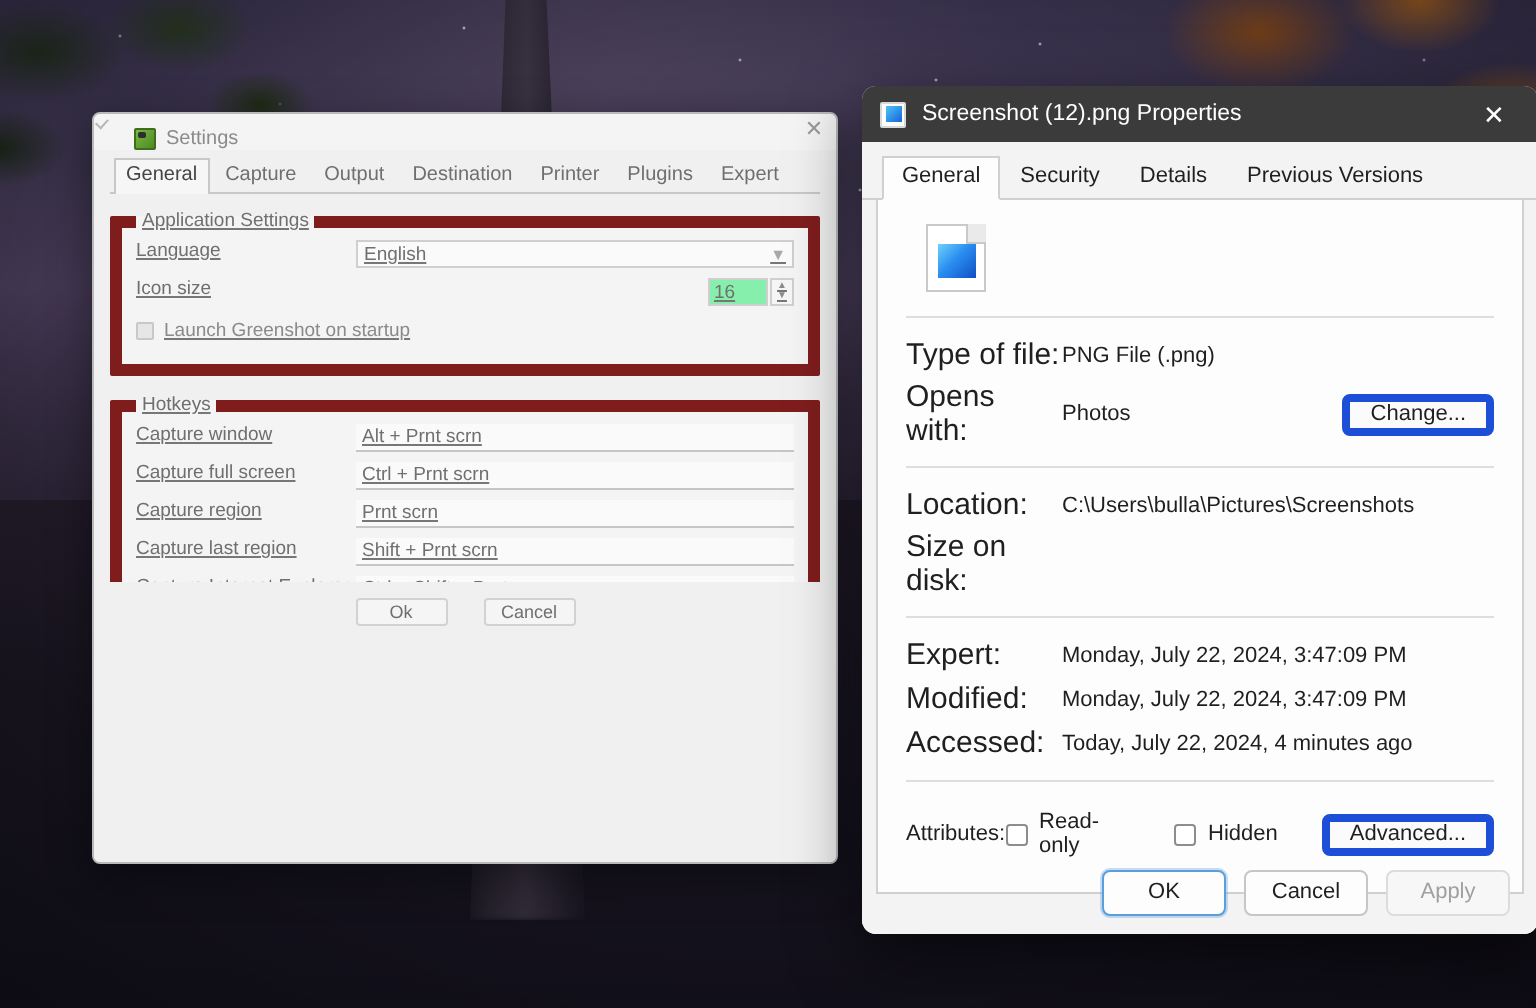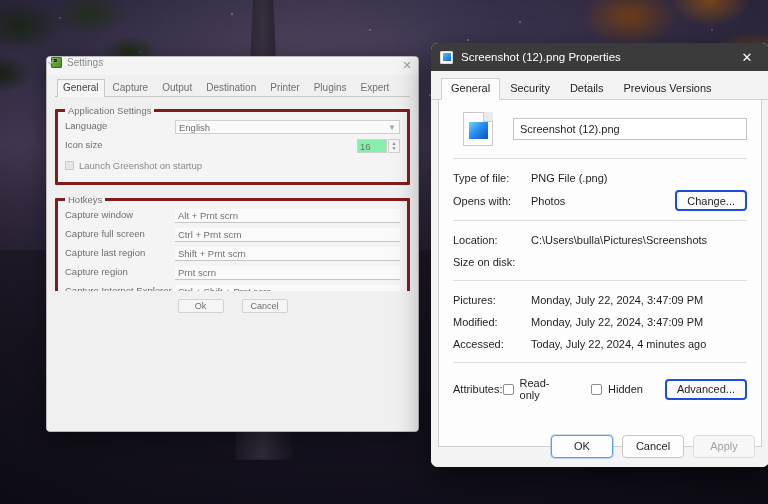--- a/index.html
+++ b/index.html
@@ -122,22 +122,22 @@
     border: 1px solid #b9b9b9;
     border-radius: 4px;
     box-shadow: 0 6px 22px rgba(0,0,0,.45);
     font-size: 10px;
     color: #777;
     overflow: hidden;
   }
   #settings-titlebar {
     height: 18px;
     background: rgba(245,245,245,.72);
-    display: flex; align-items: flex-start;
-    padding: 0 4px;
+    display: flex; align-items: flex-end;
+    padding: 0 20px;
     position: relative;
   }
   #settings-app-icon {
     width: 11px; height: 11px; margin-right: 5px;
     background: linear-gradient(135deg, #7ab648 0%, #4e8c21 100%);
     border: 1px solid #3f6d1a;
     border-radius: 1px;
     position: relative;
   }
   #settings-app-icon::after {
@@ -168,25 +168,26 @@
   }
   .tab.active {
     color: #444;
     border-color: #c8c8c8;
     background: #f6f6f6;
     margin-bottom: -1px;
     padding-bottom: 4px;
   }
 
   fieldset.group {
-    border: 3px solid #7f1d1d;
+    border: 6px solid #7f1d1d;
     border-radius: 1px;
     margin: 0 0 9px 0;
     padding: 4px 7px 7px 7px;
     background: #f4f4f4;
+    text-decoration: underline;
   }
   fieldset.group > legend {
     font-size: 9.5px; color: #6f6f6f; padding: 0 3px;
   }
   .row {
     display: flex; align-items: flex-start;
     height: 16px; margin-bottom: 3px;
   }
   .row .lbl { width: 110px; font-size: 9.5px; color: #6f6f6f; }
   .row .lbl.wide { width: 200px; }
@@ -347,26 +348,26 @@
   }
   #filename-box {
     flex: 1; height: 22px;
     background: #fff;
     border: 1px solid #c3c3c3;
     padding: 0 6px; line-height: 20px;
     font-size: 11px; color: #1f1f1f;
   }
   .hr { height: 1px; background: #dedede; margin: 9px 0 9px 0; }
   .prow { display: flex; align-items: center; min-height: 19px; margin-bottom: 3px; }
-  .prow .plbl { width: 78px; font-size: 11px; color: #1f1f1f; flex: none; }
+  .prow .plbl { width: 78px; font-size: 15px; color: #1f1f1f; flex: none; }
   .prow .pval { font-size: 11px; color: #1f1f1f; flex: 1; }
   .winbtn {
     height: 21px; padding: 0 10px;
     background: #fbfbfb;
-    border: 2px solid #1d4ed8;
+    border: 4px solid #1d4ed8;
     border-radius: 4px;
     font-size: 11px; color: #1f1f1f;
     display: inline-flex; align-items: center; justify-content: center;
     cursor: pointer;
   }
   .wcb {
     width: 11px; height: 11px; margin-right: 6px;
     border: 1px solid #8d8d8d; background: #fff; border-radius: 2px; flex: none;
   }
   #attr-row { display: flex; align-items: center; margin-top: 14px; }
@@ -452,26 +453,26 @@
         <legend>Hotkeys</legend>
         <div class="row">
           <div class="lbl">Capture window</div>
           <div class="txtbox">Alt + Prnt scrn</div>
         </div>
         <div class="row">
           <div class="lbl">Capture full screen</div>
           <div class="txtbox">Ctrl + Prnt scrn</div>
         </div>
         <div class="row">
+          <div class="lbl">Capture region</div>
+          <div class="txtbox">Prnt scrn</div>
+        </div>
+        <div class="row">
           <div class="lbl">Capture last region</div>
           <div class="txtbox">Shift + Prnt scrn</div>
-        </div>
-        <div class="row">
-          <div class="lbl">Capture region</div>
-          <div class="txtbox">Prnt scrn</div>
         </div>
         <div class="row">
           <div class="lbl">Capture Internet Explorer</div>
           <div class="txtbox">Ctrl + Shift + Prnt scrn</div>
         </div>
       </fieldset>
 
       <fieldset class="group">
         <legend>Network and updates</legend>
         <div class="cb-row">
@@ -507,21 +508,20 @@
       <div id="prop-tabs">
         <div class="ptab active">General</div>
         <div class="ptab">Security</div>
         <div class="ptab">Details</div>
         <div class="ptab">Previous Versions</div>
       </div>
 
       <div id="prop-panel">
         <div id="filename-row">
           <div id="big-file-icon"></div>
-          <div id="filename-box">Screenshot (12).png</div>
         </div>
 
         <div class="hr"></div>
 
         <div class="prow">
           <div class="plbl">Type of file:</div>
           <div class="pval">PNG File (.png)</div>
         </div>
         <div class="prow">
           <div class="plbl">Opens with:</div>
@@ -535,21 +535,21 @@
           <div class="plbl">Location:</div>
           <div class="pval">C:\Users\bulla\Pictures\Screenshots</div>
         </div>
         <div class="prow">
           <div class="plbl">Size on disk:</div>
         </div>
 
         <div class="hr"></div>
 
         <div class="prow">
-          <div class="plbl">Pictures:</div>
+          <div class="plbl">Expert:</div>
           <div class="pval">Monday, July 22, 2024, 3:47:09 PM</div>
         </div>
         <div class="prow">
           <div class="plbl">Modified:</div>
           <div class="pval">Monday, July 22, 2024, 3:47:09 PM</div>
         </div>
         <div class="prow">
           <div class="plbl">Accessed:</div>
           <div class="pval">Today, July 22, 2024, 4 minutes ago</div>
         </div>

